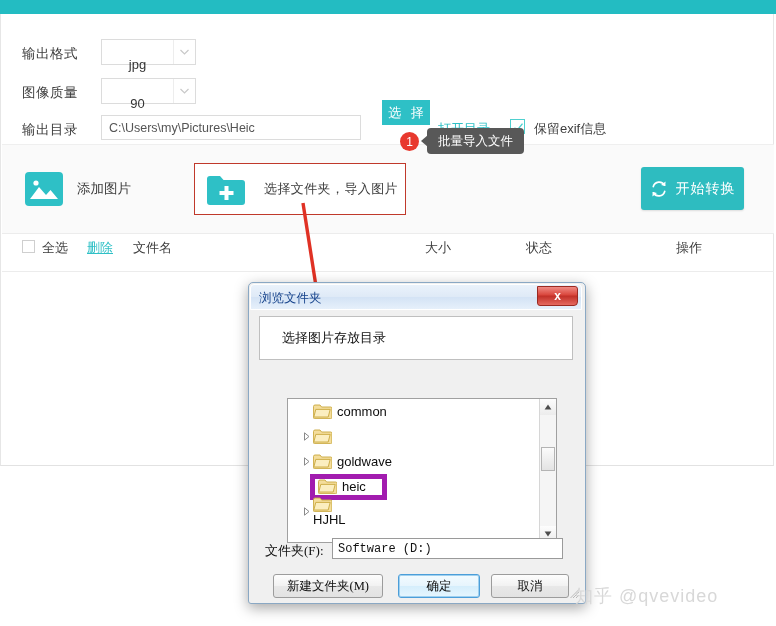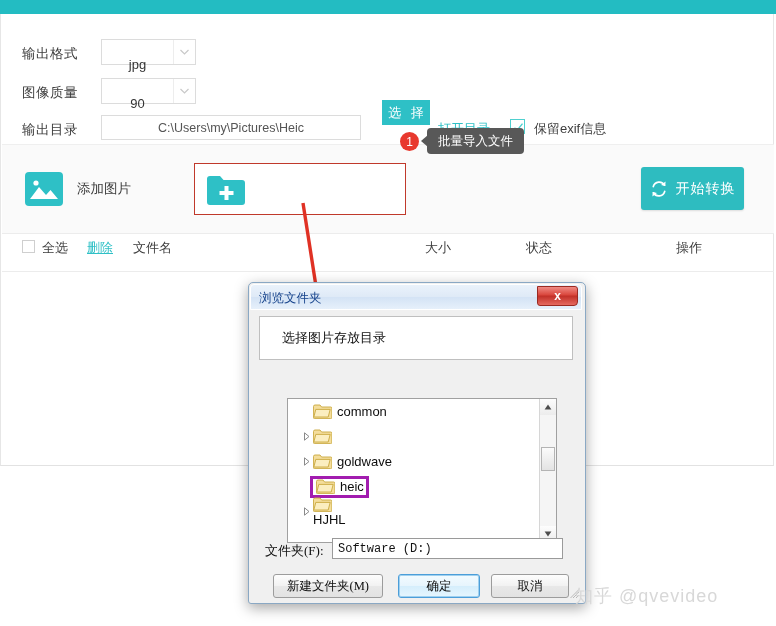--- a/index.html
+++ b/index.html
@@ -14,21 +14,21 @@
   #top-bar{position:absolute;left:0;top:0;width:776px;height:14px;background:#23bcc2;}
   #app-body{position:absolute;left:0;top:14px;width:774px;height:452px;background:#fff;border-left:1px solid #e6e6e6;border-right:1px solid #e6e6e6;border-bottom:1px solid #e2e2e2;box-sizing:border-box;}
   .form-label{position:absolute;font-size:13.5px;color:#3d3d3d;letter-spacing:.5px;}
 
   .sel-box{position:absolute;height:26px;border:1px solid #dcdcdc;background:#fff;box-sizing:border-box;display:flex;align-items:stretch;}
   .sel-text{width:71px;display:flex;align-items:center;justify-content:center;font-size:13px;color:#333;margin-top:24px;}
   .sel-arrow{width:21px;border-left:1px solid #ededed;display:flex;align-items:center;justify-content:center;background:#fff;}
   .sel-arrow svg{display:block;}
 
   #outdir-input{position:absolute;left:100px;top:101px;width:260px;height:25px;border:1px solid #dcdcdc;background:#fff;box-sizing:border-box;
-      font-family:"Liberation Sans",sans-serif;font-size:12.5px;color:#555;padding:0 7px;outline:none;text-align:center;}
+      font-family:"Liberation Sans",sans-serif;font-size:12.5px;color:#555;padding:0 7px;outline:none;}
   #select-btn{position:absolute;left:381px;top:86px;width:48px;height:25px;background:#2ec0c6;color:#fff;font-size:13px;
       display:flex;align-items:center;justify-content:center;letter-spacing:3px;padding-left:3px;box-sizing:border-box;cursor:pointer;}
   #open-dir-link{position:absolute;left:437px;top:106px;font-size:13px;color:#2ec0c6;text-decoration:underline;cursor:pointer;}
   #exif-check{position:absolute;left:509px;top:105px;width:15px;height:15px;border:1px solid #4fd0cf;background:#fff;box-sizing:border-box;cursor:pointer;}
   #exif-check svg{position:absolute;left:1px;top:1px;}
   #exif-label{position:absolute;left:533px;top:106px;font-size:13px;color:#3d3d3d;}
 
   
   #action-row{position:absolute;left:1px;top:130px;width:772px;height:88px;background:#fafafa;border-top:1px solid #efefef;border-bottom:1px solid #ececec;}
   #add-img-btn{position:absolute;left:24px;top:158px;display:flex;align-items:center;cursor:pointer;}
@@ -76,21 +76,21 @@
   #dialog-inner{position:absolute;left:1px;top:27px;width:334px;height:292px;background:#f0f0f0;box-sizing:border-box;}
 
   #prompt-panel{position:absolute;left:9px;top:6px;width:314px;height:44px;background:#fff;border:1px solid #bfbfbf;box-sizing:border-box;}
   #prompt-text{position:absolute;left:22px;top:12px;font-size:13px;color:#111;}
 
   #tree-panel{position:absolute;left:37px;top:88px;width:270px;height:145px;background:#fff;border:1px solid #a0a0a0;box-sizing:border-box;overflow:hidden;}
   .tree-row{position:relative;height:25px;display:flex;align-items:center;padding-left:12px;font-size:13px;color:#0d0d0d;cursor:pointer;}
   .expander{width:13px;display:flex;align-items:center;justify-content:center;}
   .expander svg{display:block;}
   .fold{width:19px;height:15px;margin-right:5px;position:relative;flex:0 0 auto;}
-  .tree-row.selected .lbl-wrap{border:3px solid #a21caf;padding:0 2px 1px 3px;margin-left:-3px;}
+  .tree-row.selected .lbl-wrap{border:5px solid #a21caf;padding:0 16px 1px 3px;margin-left:-3px;}
 
   #tree-scroll{position:absolute;right:0;top:0;width:17px;height:143px;background:#f5f5f5;border-left:1px solid #d6d6d6;box-sizing:border-box;}
   .sb-btn{position:absolute;left:0;width:16px;height:16px;background:linear-gradient(to bottom,#fdfdfd,#ececec);display:flex;align-items:center;justify-content:center;cursor:pointer;}
   #sb-up{top:0;}
   #sb-down{bottom:0;}
   #sb-thumb{position:absolute;left:1px;top:48px;width:14px;height:24px;background:linear-gradient(to bottom,#fbfbfb,#e3e3e3);border:1px solid #b4b4b4;box-sizing:border-box;cursor:pointer;}
 
   #folder-field-label{position:absolute;left:15px;top:232px;font-size:13px;color:#111;font-family:"Liberation Serif",serif;}
   #folder-field{position:absolute;left:82px;top:228px;width:231px;height:21px;background:#fff;border:1px solid #9a9a9a;box-sizing:border-box;
       font-family:"Liberation Mono","DejaVu Sans Mono",monospace;font-size:12px;color:#111;padding:0 5px;outline:none;}
@@ -160,20 +160,21 @@
     </div>
 
     <div id="folder-import-btn">
       <div class="folder-icon">
         <svg width="40" height="31" viewBox="0 0 40 31">
           <path d="M1 5 a3 3 0 0 1 3-3 h10 l3.5 4 H36 a3 3 0 0 1 3 3 v19 a3 3 0 0 1 -3 3 H4 a3 3 0 0 1 -3 -3 Z" fill="#2ec0c6"></path>
           <rect x="18.5" y="12" width="4" height="14" fill="#fff"></rect>
           <rect x="13.5" y="17" width="14" height="4" fill="#fff"></rect>
         </svg>
       </div>
+      <div id="folder-import-label">选择文件夹，导入图片</div>
     </div>
 
     <div id="convert-btn">
       <svg width="18" height="18" viewBox="0 0 18 18">
         <path d="M14.6 5.2 A6.2 6.2 0 0 0 3.3 6.6" fill="none" stroke="#fff" stroke-width="1.7" stroke-linecap="round"></path>
         <path d="M3.4 12.8 A6.2 6.2 0 0 0 14.7 11.4" fill="none" stroke="#fff" stroke-width="1.7" stroke-linecap="round"></path>
         <path d="M15.6 1.6 L15.2 6 L11 5" fill="#fff"></path>
         <path d="M2.4 16.4 L2.8 12 L7 13" fill="#fff"></path>
       </svg>
       <span class="lbl">开始转换</span>

